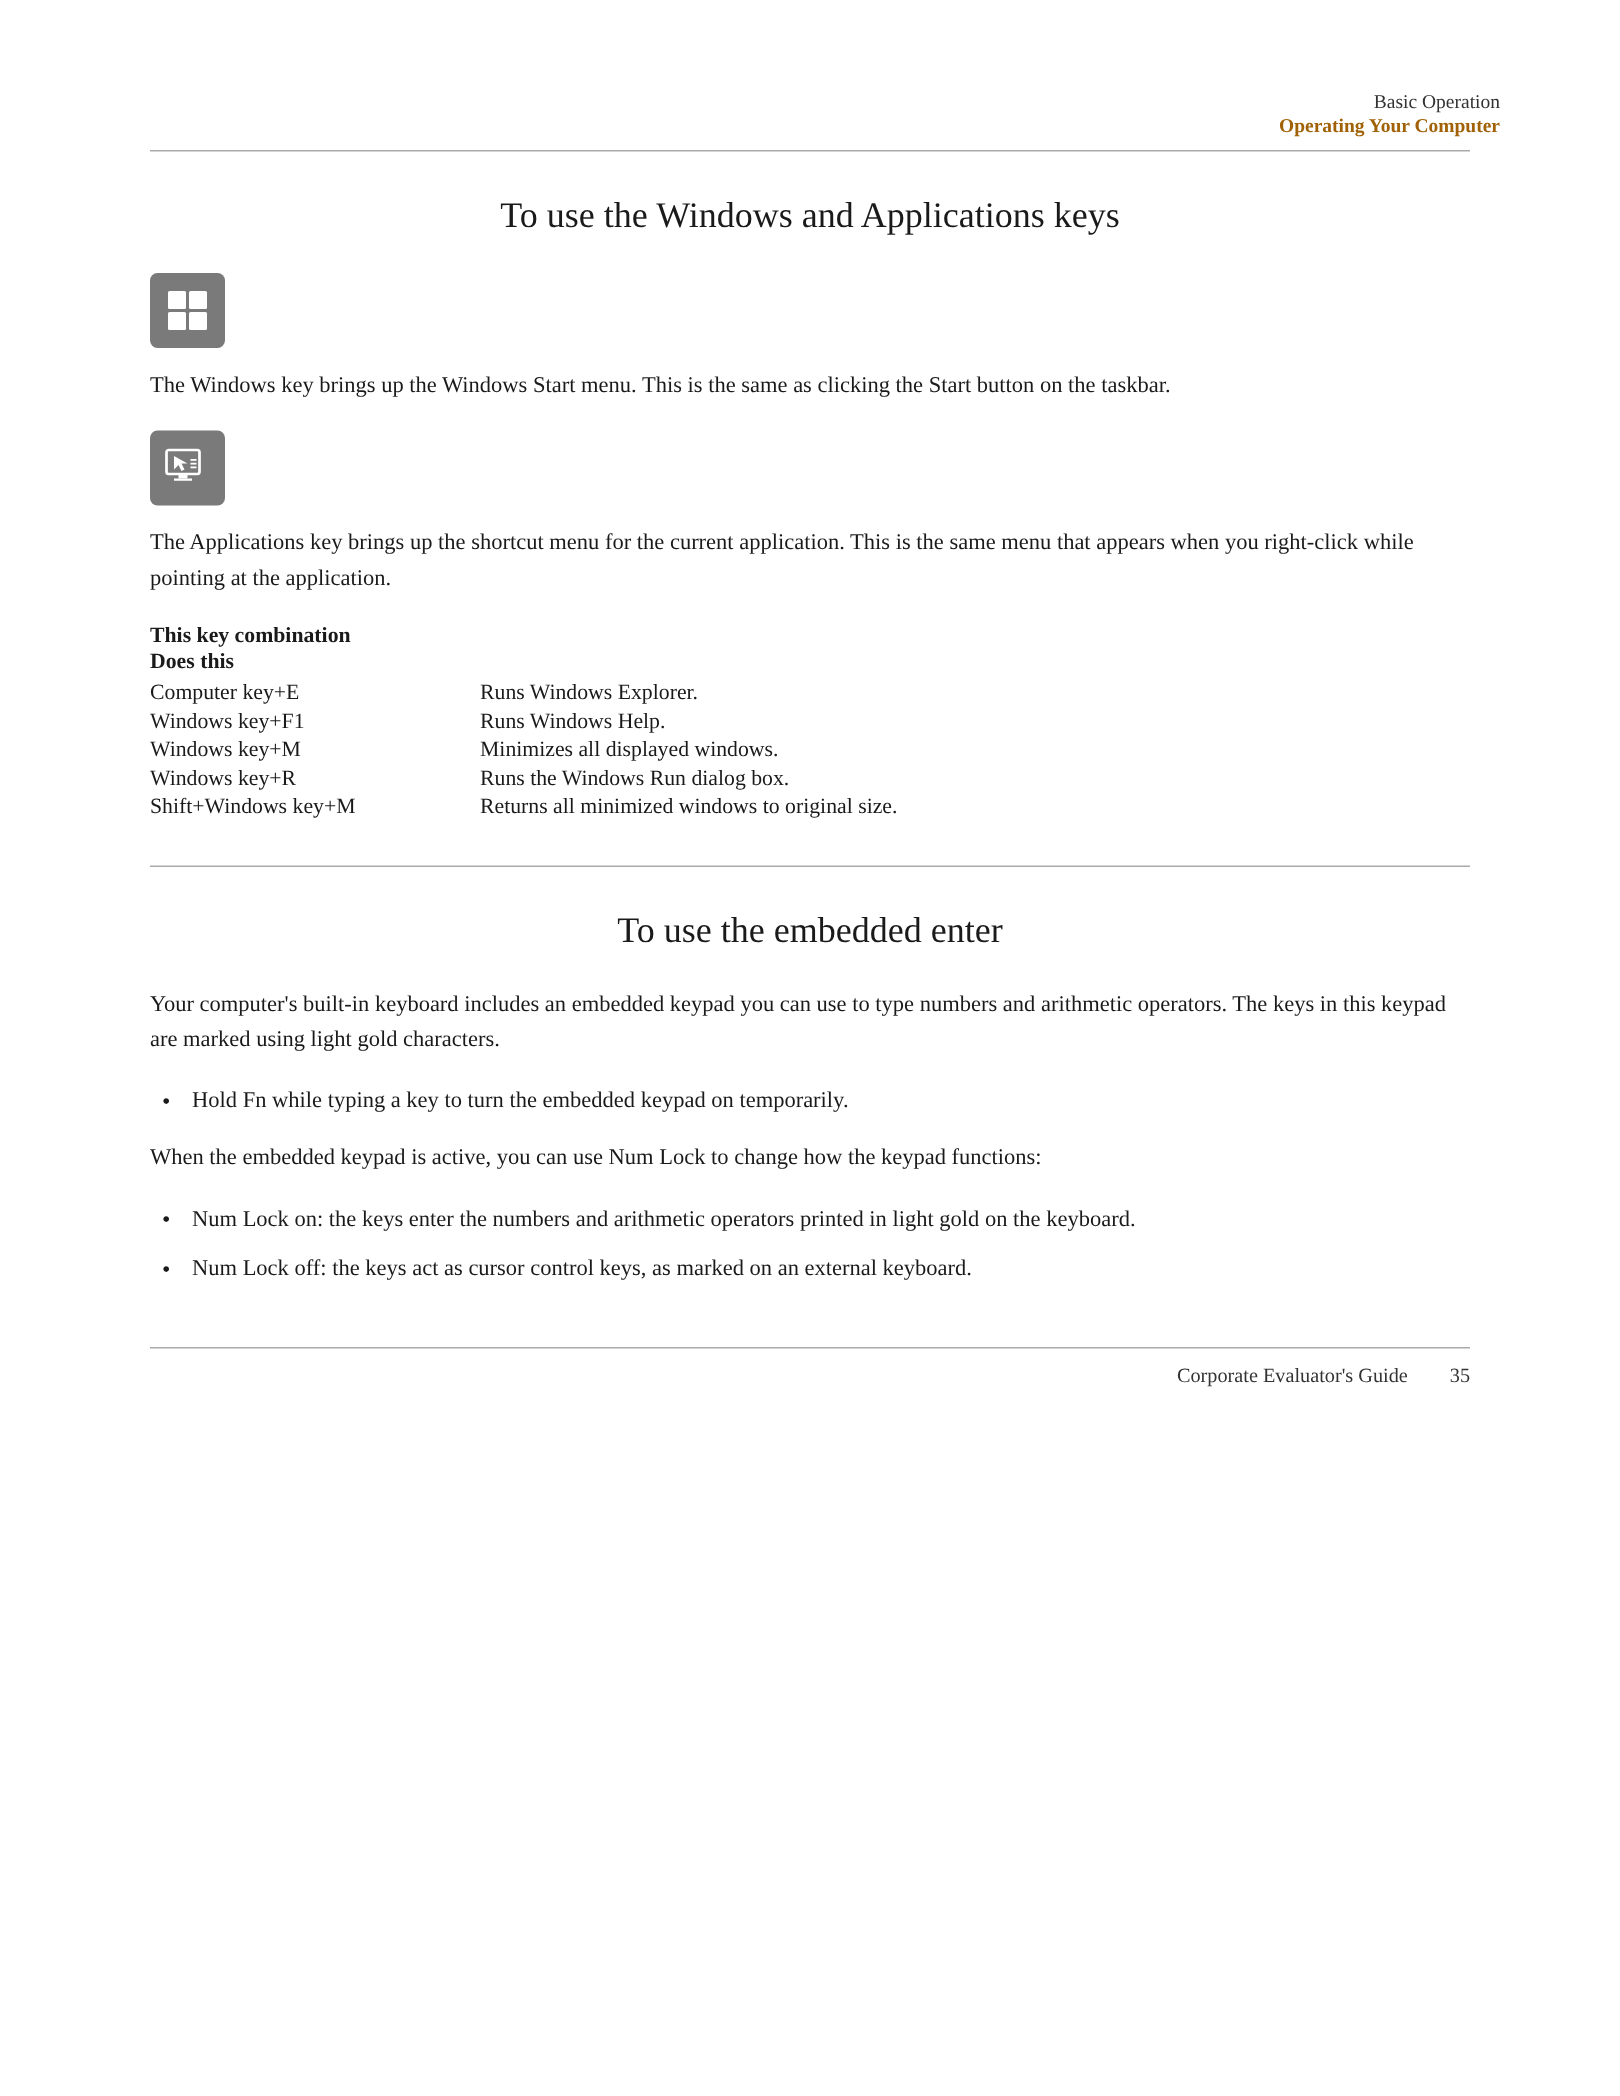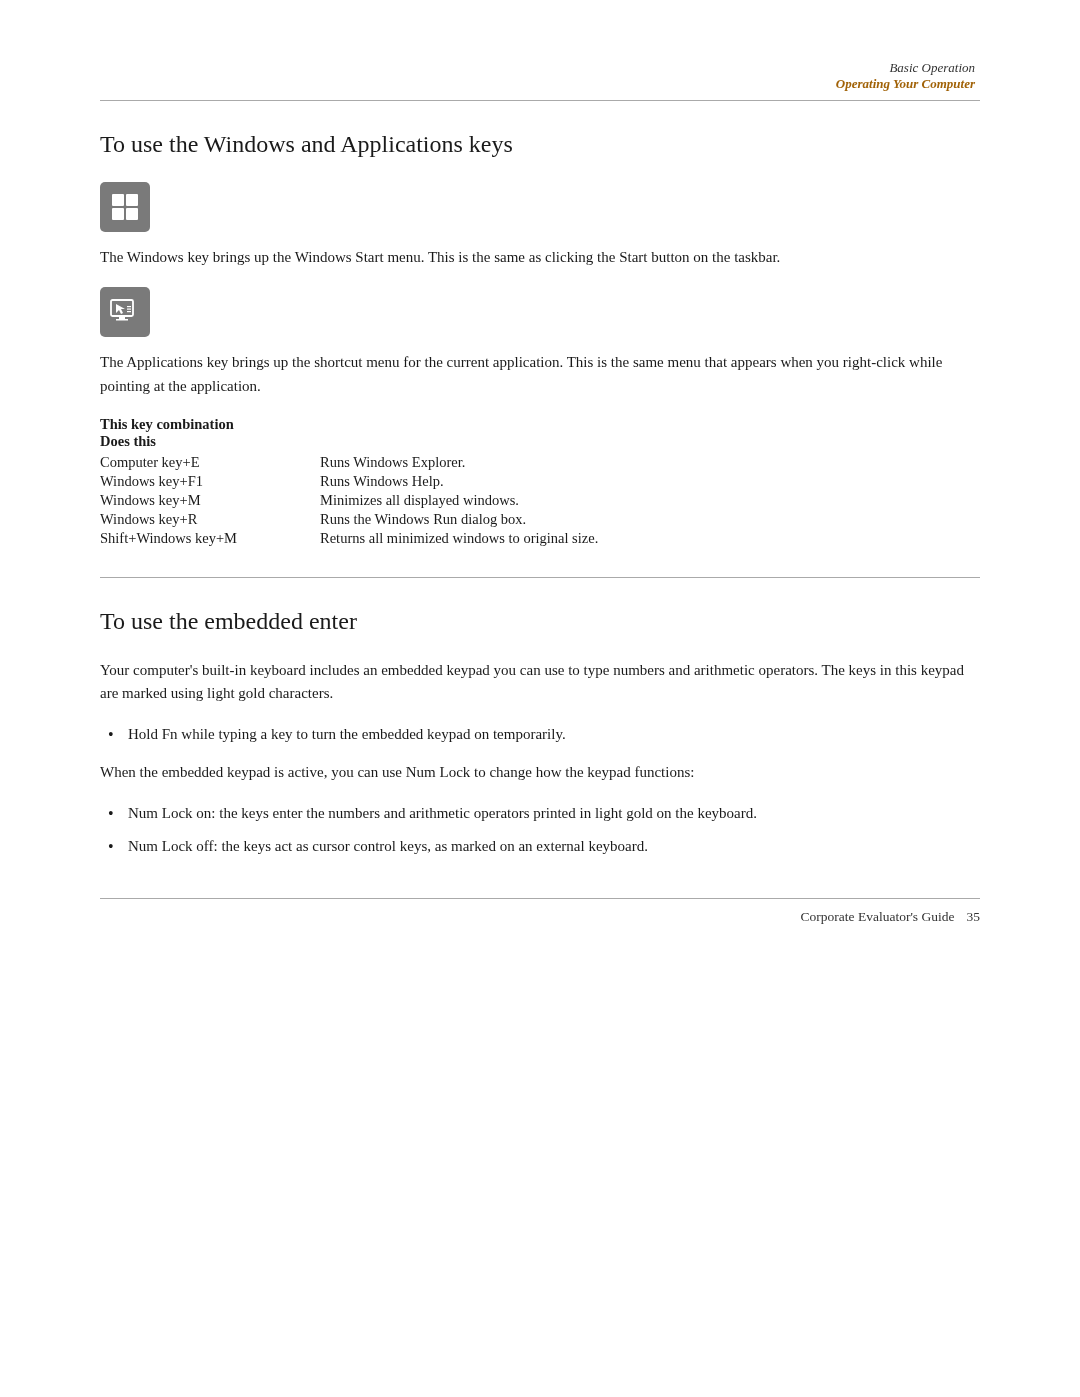--- a/index.html
+++ b/index.html
@@ -21,24 +21,23 @@
     .page {
       width: 1080px;
       min-height: 1397px;
       padding: 60px 0 60px 0;
       position: relative;
     }
 
     
     .header {
       text-align: right;
-      padding-right: 105px;
+      padding-right: 80px;
       padding-bottom: 8px;
       margin-bottom: 0;
-      font-style: italic;
     }
 
     .header-line1 {
       font-size: 13px;
       color: #333;
     }
 
     .header-line2 {
       font-size: 13px;
       font-weight: bold;
@@ -57,20 +56,21 @@
       padding: 0 100px;
     }
 
     
     .section-title {
       font-size: 24px;
       font-weight: normal;
       color: #1a1a1a;
       margin-top: 30px;
       margin-bottom: 24px;
+      text-align: center;
     }
 
     .body-text {
       font-size: 15px;
       line-height: 1.55;
       color: #1a1a1a;
       margin-bottom: 18px;
     }
 
     
@@ -163,21 +163,21 @@
       color: #333;
     }
 
     .footer-left {
       flex: 1;
     }
 
     .footer-right {
       display: flex;
       align-items: center;
-      gap: 12px;
+      gap: 28px;
     }
 
     
     .win-key-box {
       display: inline-flex;
       align-items: center;
       justify-content: center;
       width: 50px;
       height: 50px;
       background: #7a7a7a;

